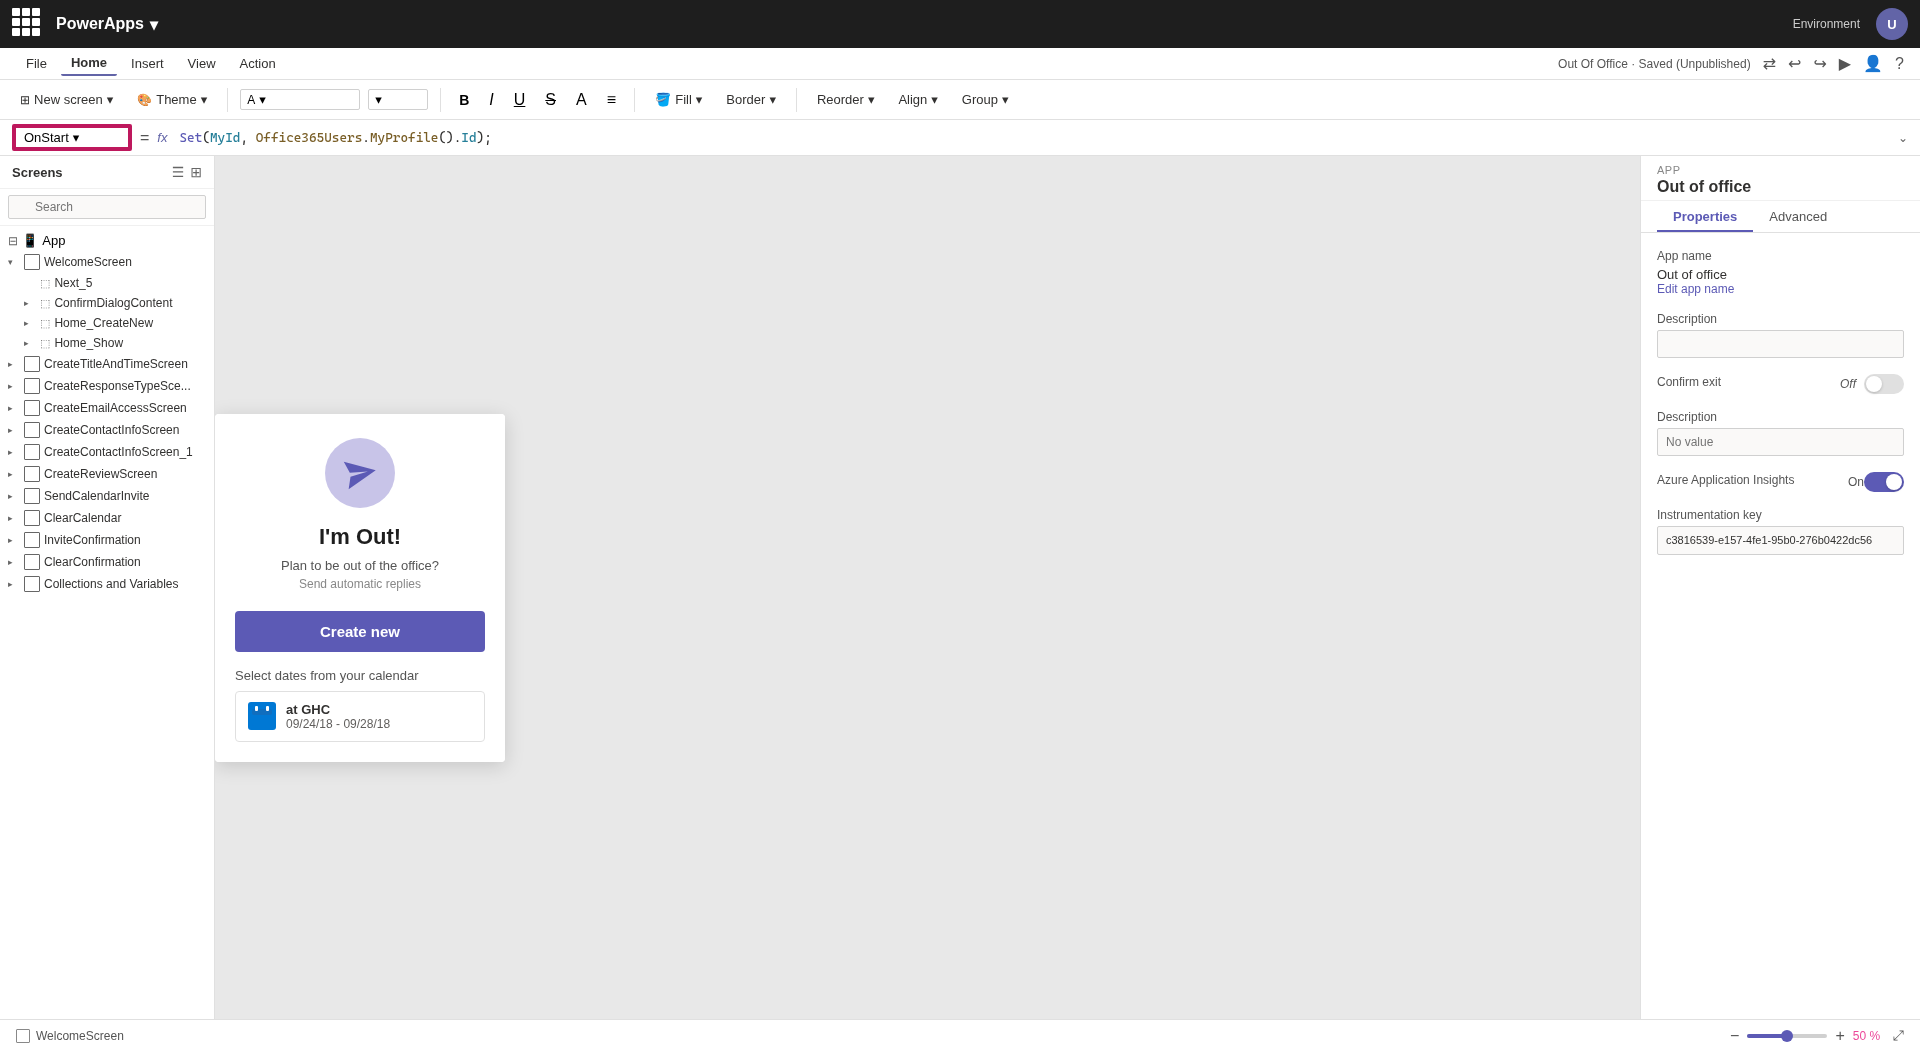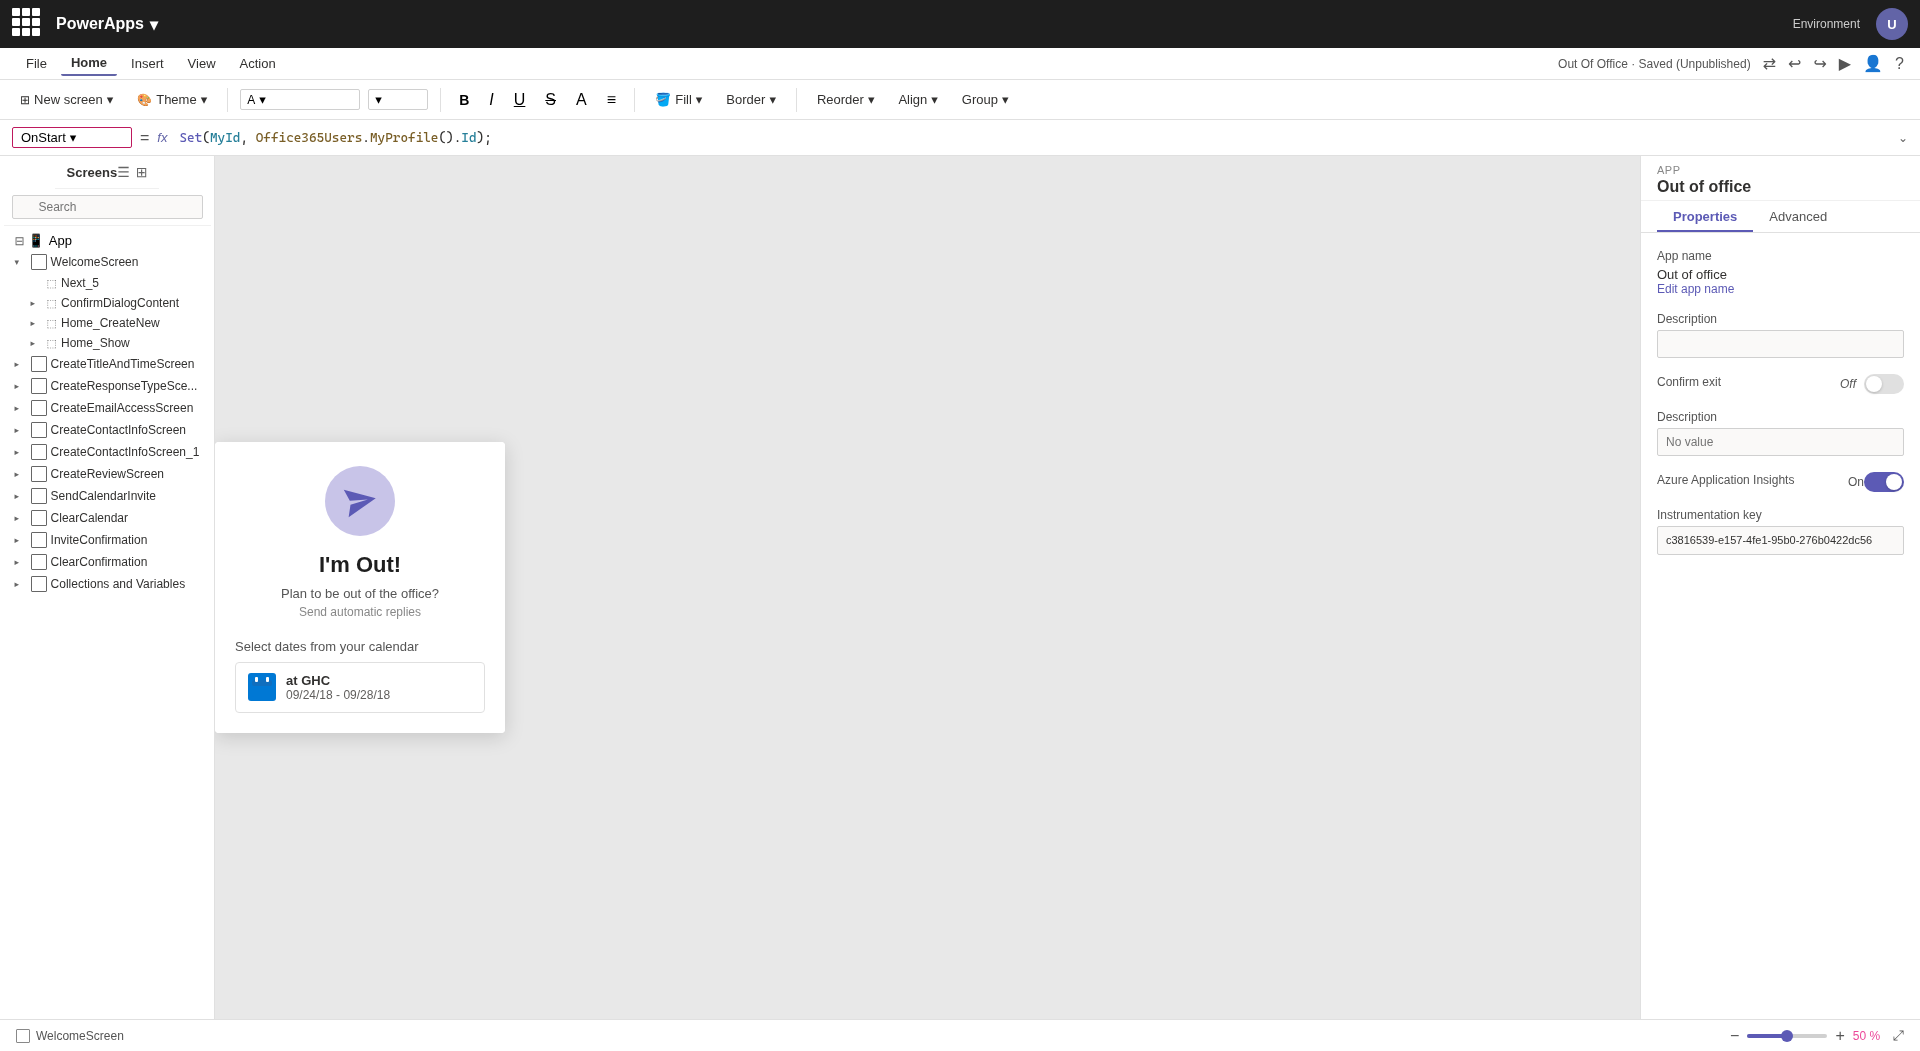--- a/index.html
+++ b/index.html
@@ -74,21 +74,21 @@
       height: 36px;
       background: #fff;
       display: flex;
       align-items: center;
       padding: 0 12px;
       border-bottom: 1px solid #e0e0e0;
       gap: 8px;
     }
     .formula-property {
       display: flex; align-items: center; gap: 4px;
-      padding: 2px 8px; border: 1px solid #be185d; border-radius: 2px;
+      padding: 2px 8px; border: 4px solid #be185d; border-radius: 2px;
       font-size: 13px; min-width: 120px;
     }
     .formula-equals { font-size: 16px; color: #555; }
     .formula-fx { font-size: 13px; color: #6264a7; font-style: italic; margin-right: 4px; }
     .formula-input {
       flex: 1; font-size: 13px; color: #323130; font-family: 'Cascadia Code', monospace;
     }
 
     
     .main-layout {
@@ -97,21 +97,20 @@
     }
 
     
     .sidebar {
       width: 215px;
       background: #fff;
       border-right: 1px solid #e0e0e0;
       display: flex;
       flex-direction: column;
       overflow: hidden;
-      align-items: center;
     }
     .sidebar-header {
       display: flex; align-items: center; justify-content: space-between;
       padding: 8px 12px; border-bottom: 1px solid #f0f0f0;
     }
     .sidebar-header-title { font-size: 13px; font-weight: 600; color: #323130; }
     .sidebar-header-icons { display: flex; gap: 6px; }
     .sidebar-icon-btn { cursor: pointer; color: #666; font-size: 14px; }
     .sidebar-search {
       padding: 6px 8px; border-bottom: 1px solid #f0f0f0;
@@ -512,20 +511,21 @@
         <div class="send-icon-circle">
           <svg width="40" height="40" viewBox="0 0 40 40">
             <polygon points="6,6 36,20 6,34 10,22 28,20 10,18" fill="#5c5ab5" transform="rotate(-10, 20, 20)"></polygon>
           </svg>
         </div>
 
         <div class="phone-title">I'm Out!</div>
         <div class="phone-subtitle">Plan to be out of the office?</div>
         <div class="phone-subtext">Send automatic replies</div>
 
+        <button class="create-new-btn">Create new</button>
 
         <div class="calendar-section">
           <div class="calendar-label">Select dates from your calendar</div>
           <div class="calendar-item">
             <div class="cal-icon">
               <svg width="22" height="22" viewBox="0 0 22 22">
                 <rect x="1" y="4" width="20" height="17" rx="2" fill="#0078d4"></rect>
                 <rect x="1" y="4" width="20" height="6" rx="2" fill="#106ebe"></rect>
                 <rect x="4" y="1" width="3" height="5" rx="1" fill="#fff"></rect>
                 <rect x="15" y="1" width="3" height="5" rx="1" fill="#fff"></rect>

